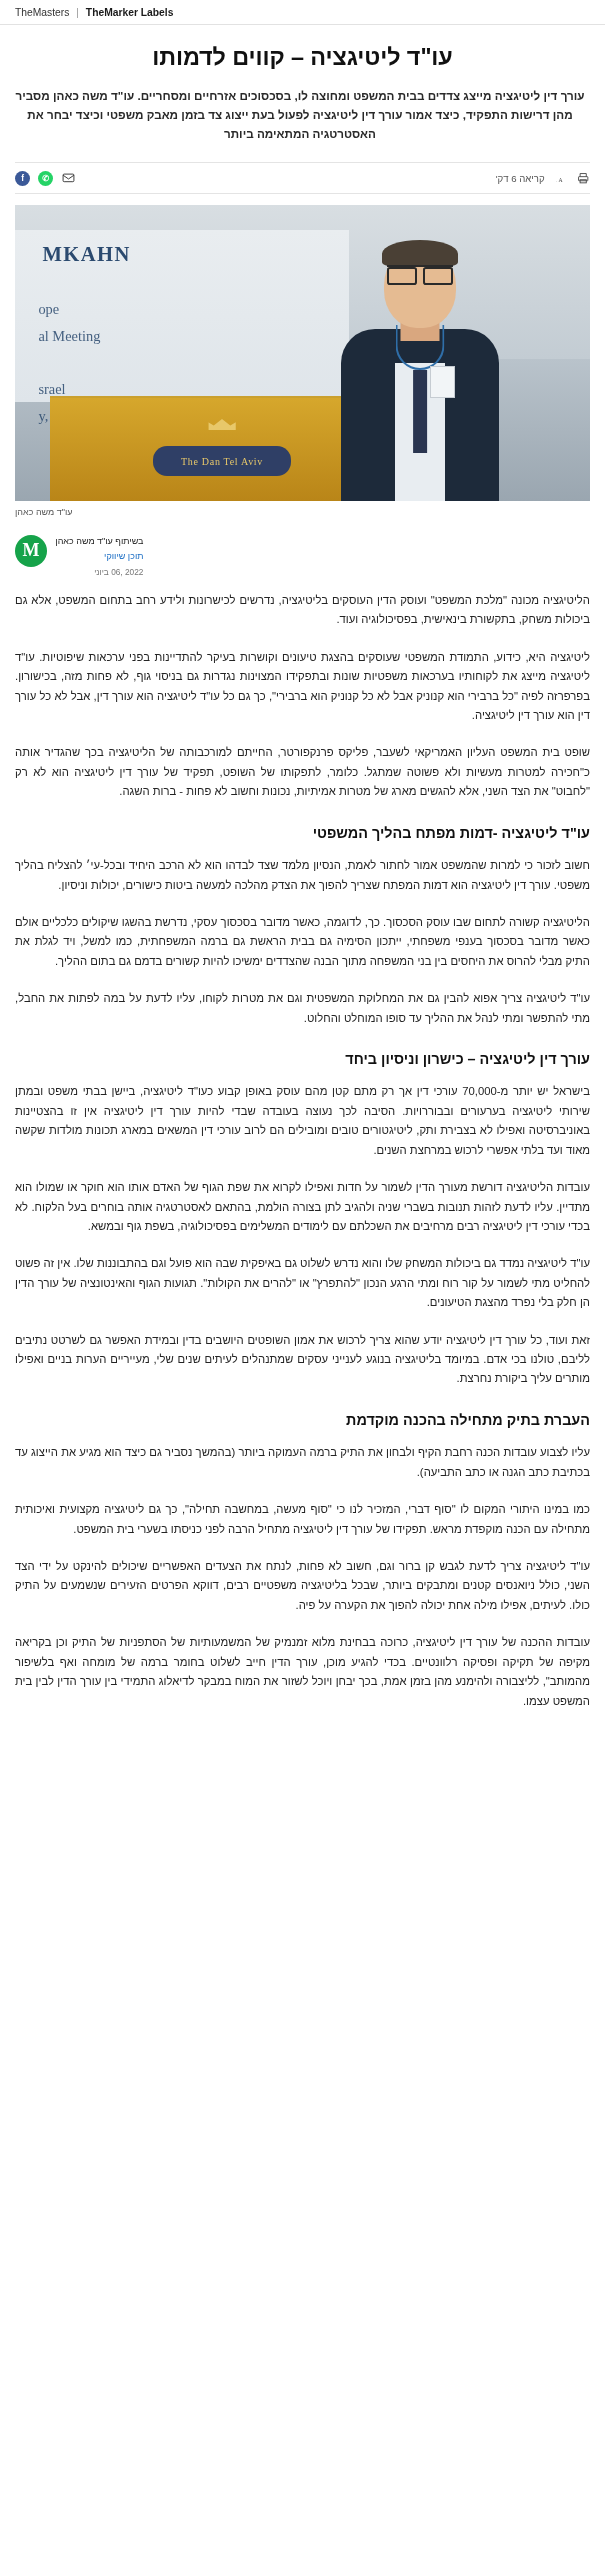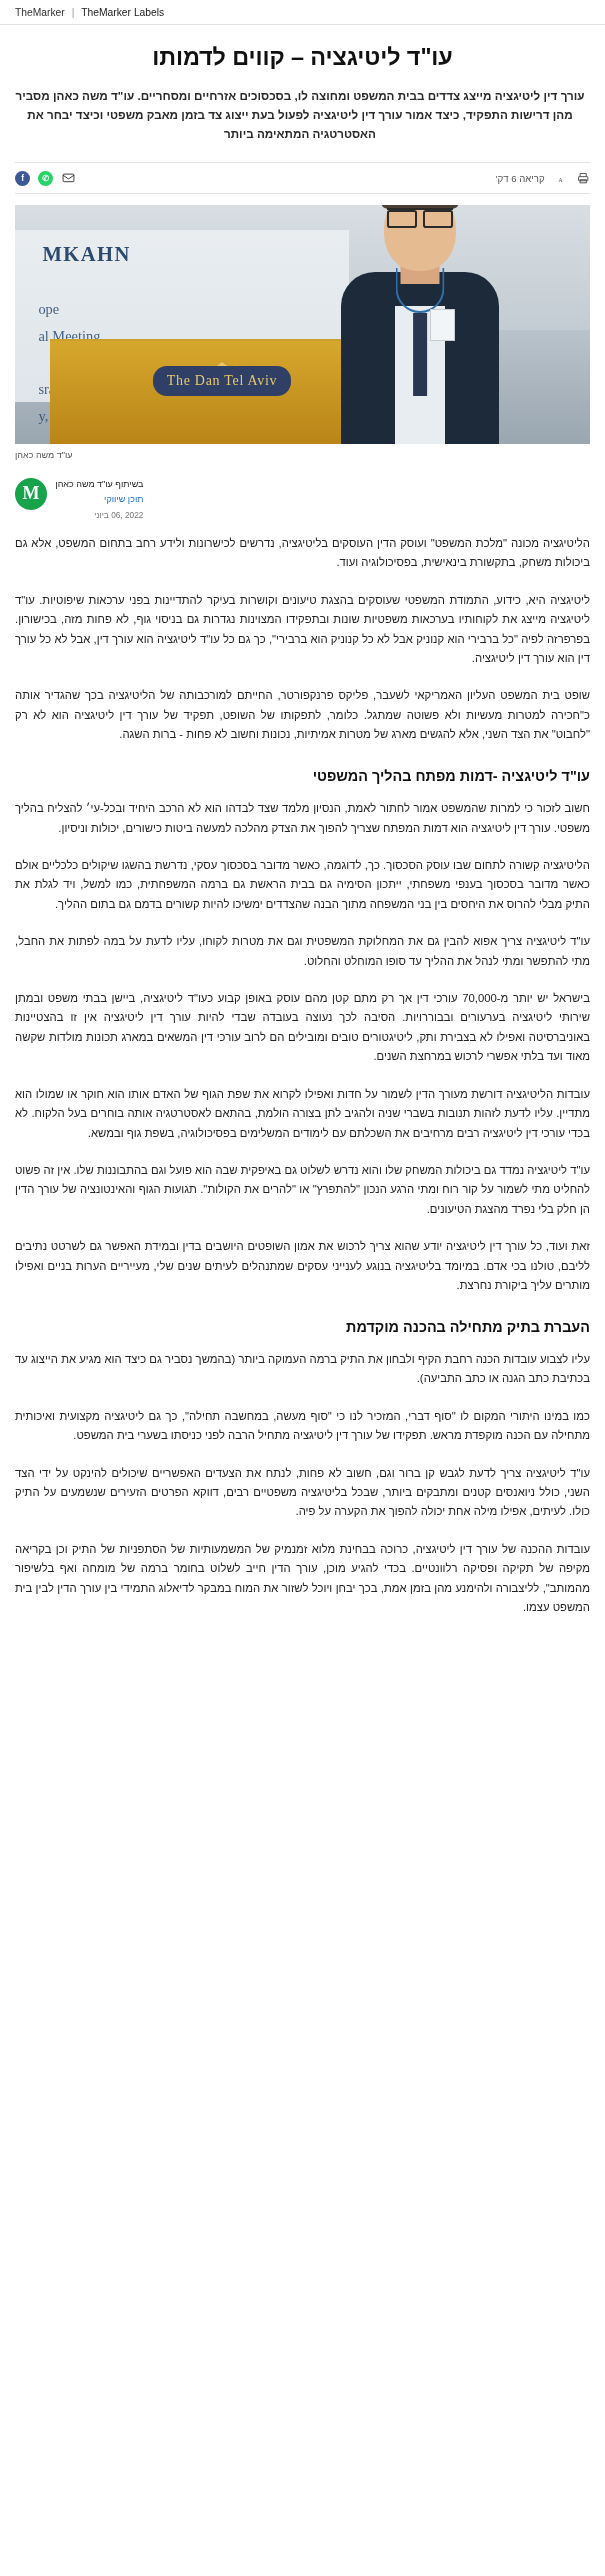--- a/index.html
+++ b/index.html
@@ -24,21 +24,21 @@
     border-bottom: 0.7px solid #e2e2e2;
     padding: 6.9px 15px 6.2px 15px;
     display: flex;
     align-items: center;
     justify-content: flex-end;
     gap: 5.5px;
     font-size: 10.3px;
     color: #333;
   }
   .topbar .brand-main {
-    font-weight: normal;
+    font-weight: bold;
     color: #1a1a1a;
     text-align: right;
   }
   .topbar .sep {
     color: #9a9a9a;
     padding: 0 1.4px;
   }
   .topbar .brand-sub {
     color: #333;
   }
@@ -104,21 +104,21 @@
     font-size: 8.3px;
     font-weight: bold;
   }
   .fb { background: #3b5998; }
   .wa { background: #25d366; }
   .mail-ic { color: #444; }
   
   .hero {
     margin: 11px 15px 4.1px 15px;
     position: relative;
-    height: 239px;
+    height: 296px;
     overflow: hidden;
     background: #cfd6db;
   }
   .hero .bg-top {
     position: absolute;
     inset: 0 0 48% 0;
     background: linear-gradient(180deg,#d8dee2 0%, #c3ccd3 100%);
   }
   .hero .bg-bottom {
     position: absolute;
@@ -162,29 +162,29 @@
     left: 6%;
     bottom: 0;
     width: 60%;
     height: 103px;
     background: linear-gradient(180deg,#d6a72c 0%, #b98518 100%);
     border-top: 2.8px solid #caa02e;
   }
   .hero .podium-plate {
     position: absolute;
     left: 50%;
-    top: 25px;
+    top: 48px;
     transform: translateX(-50%);
     width: 138px;
     height: 30px;
     background: #2f3f66;
     border-radius: 14px;
     color: #e8c86a;
     font-family: "Liberation Serif", serif;
-    font-size: 14px;
+    font-size: 10px;
     display: flex;
     align-items: center;
     justify-content: center;
     letter-spacing: 0.7px;
   }
   .hero .crown {
     position: absolute;
     left: 50%;
     top: 20.6px;
     transform: translateX(-50%);
@@ -359,21 +359,21 @@
   }
 </style>
 </head>
 <body>
 
 <div class="page">
 
   <div class="topbar">
     <span class="brand-main">TheMarker Labels</span>
     <span class="sep">|</span>
-    <span class="brand-sub">TheMarker</span>
+    <span class="brand-sub">TheMasters</span>
   </div>
 
   <div class="headline-wrap">
     <h1 class="headline">עו"ד ליטיגציה – קווים לדמותו</h1>
     <p class="subhead">עורך דין ליטיגציה מייצג צדדים בבית המשפט ומחוצה לו, בסכסוכים אזרחיים ומסחריים. עו"ד משה כאהן מסביר מהן דרישות התפקיד, כיצד אמור עורך דין ליטיגציה לפעול בעת ייצוג צד בזמן מאבק משפטי וכיצד יבחר את האסטרטגיה המתאימה ביותר</p>
   </div>
 
   <div class="toolstrip">
     <div class="tool-right">
       <span class="tool-icon">
@@ -442,20 +442,21 @@
   </div>
 
   <div class="article">
     <p>הליטיגציה מכונה "מלכת המשפט" ועוסק הדין העוסקים בליטיגציה, נדרשים לכישרונות ולידע רחב בתחום המשפט, אלא גם ביכולות משחק, בתקשורת בינאישית, בפסיכולוגיה ועוד.</p>
     <p>ליטיגציה היא, כידוע, התמודת המשפטי שעוסקים בהצגת טיעונים וקושרות בעיקר להתדיינות בפני ערכאות שיפוטיות. עו"ד ליטיגציה מייצג את לקוחותיו בערכאות משפטיות שונות ובתפקידו המצוינות נגדרות גם בניסוי גוף, לא פחות מזה, בכישורון. בפרפרזה לפיה "כל ברבירי הוא קנוניק אבל לא כל קנוניק הוא ברבירי", כך גם כל עו"ד ליטיגציה הוא עורך דין, אבל לא כל עורך דין הוא עורך דין ליטיגציה.</p>
     <p>שופט בית המשפט העליון האמריקאי לשעבר, פליקס פרנקפורטר, החייתם למורכבותה של הליטיגציה בכך שהגדיר אותה כ"חכירה למטרות מעשיות ולא פשוטה שמתגל. כלומר, לתפקותו של השופט, תפקיד של עורך דין ליטיגציה הוא לא רק "לחבוט" את הצד השני, אלא להגשים מארג של מטרות אמיתיות, נכונות וחשוב לא פחות - ברות השגה.</p>
     <h2>עו"ד ליטיגציה -דמות מפתח בהליך המשפטי</h2>
     <p>חשוב לזכור כי למרות שהמשפט אמור לחתור לאמת, הנסיון מלמד שצד לבדהו הוא לא הרכב היחיד ובכל-עי׳ להצליח בהליך משפטי. עורך דין ליטיגציה הוא דמות המפתח שצריך להפוך את הצדק מהלכה למעשה ביטות כישורים, יכולות וניסיון.</p>
     <p>הליטיגציה קשורה לתחום שבו עוסק הסכסוך. כך, לדוגמה, כאשר מדובר בסכסוך עסקי, נדרשת בהשגו שיקולים כלכליים אולם כאשר מדובר בסכסוך בענפי משפחתי, ייתכון הסימיה גם בבית הראשת גם ברמה המשפחתית, כמו למשל, ויד לגלת את התיק מבלי להרוס את היחסים בין בני המשפחה מתוך הבנה שהצדדים ימשיכו להיות קשורים בדמם גם בתום ההליך.</p>
     <p>עו"ד ליטיגציה צריך אפוא להבין גם את המחלוקת המשפטית וגם את מטרות לקוחו, עליו לדעת על במה לפתות את החבל, מתי להתפשר ומתי לנהל את ההליך עד סופו המוחלט והחלוט.</p>
+    <h2>עורך דין ליטיגציה – כישרון וניסיון ביחד</h2>
     <p>בישראל יש יותר מ-70,000 עורכי דין אך רק מתם קטן מהם עוסק באופן קבוע כעו"ד ליטיגציה, ביישן בבתי משפט ובמתן שירותי ליטיגציה בערעורים ובבוררויות. הסיבה לכך נעוצה בעובדה שבדי להיות עורך דין ליטיגציה אין זו בהצטיינות באוניברסיטה ואפילו לא בצבירת ותק, ליטיגטורים טובים ומובילים הם לרוב עורכי דין המשאים במארג תכונות מולדות שקשה מאוד ועד בלתי אפשרי לרכוש במרחצת השנים.</p>
     <p>עובדות הליטיגציה דורשת מעורך הדין לשמור על חדות ואפילו לקרוא את שפת הגוף של האדם אותו הוא חוקר או שמולו הוא מתדיין. עליו לדעת לזהות תנובות בשברי שניה ולהגיב לתן בצורה הולמת, בהתאם לאסטרטגיה אותה בוחרים בעל הלקוח. לא בכדי עורכי דין ליטיגציה רבים מרחיבים את השכלתם עם לימודים המשלימים בפסיכולוגיה, בשפת גוף ובמשא.</p>
     <p>עו"ד ליטיגציה נמדד גם ביכולות המשחק שלו והוא נדרש לשלוט גם באיפקית שבה הוא פועל וגם בהתבוננות שלו. אין זה פשוט להחליט מתי לשמור על קור רוח ומתי הרגע הנכון "להתפרץ" או "להרים את הקולות". תגועות הגוף והאינטונציה של עורך הדין הן חלק בלי נפרד מהצגת הטיעונים.</p>
     <p>זאת ועוד, כל עורך דין ליטיגציה יודע שהוא צריך לרכוש את אמון השופטים היושבים בדין ובמידת האפשר גם לשרטט נתיבים לליבם, טולנו בכי אדם. במיומד בליטיגציה בנוגע לענייני עסקים שמתנהלים לעיתים שנים שלי, מעייריים הערות בניים ואפילו מותרים עליך ביקורת נחרצת.</p>
     <h2>העברת בתיק מתחילה בהכנה מוקדמת</h2>
     <p>עליו לצבוע עובדות הכנה רחבת הקיף ולבחון את התיק ברמה העמוקה ביותר (בהמשך נסביר גם כיצד הוא מגיע את הייצוג עד בכתיבת כתב הגנה או כתב התביעה).</p>
     <p>כמו במינו היתורי המקום לו "סוף דברי, המזכיר לנו כי "סוף מעשה, במחשבה תחילה", כך גם ליטיגציה מקצועית ואיכותית מתחילה עם הכנה מוקפדת מראש. תפקידו של עורך דין ליטיגציה מתחיל הרבה לפני כניסתו בשערי בית המשפט.</p>
     <p>עו"ד ליטיגציה צריך לדעת לגבש קן ברור וגם, חשוב לא פחות, לנתח את הצעדים האפשריים שיכולים להינקט על ידי הצד השני, כולל ניואנסים קטנים ומתבקים ביותר, שבכל בליטיגציה משפטיים רבים, דווקא הפרטים הזעירים שנשמעים על התיק כולו. לעיתים, אפילו מילה אחת יכולה להפוך את הקערה על פיה.</p>
     <p>עובדות ההכנה של עורך דין ליטיגציה, כרוכה בבחינת מלוא זמנמיק של המשמעותיות של הסתפניות של התיק וכן בקריאה מקיפה של תקיקה ופסיקה רלוונטיים. בכדי להגיע מוכן, עורך הדין חייב לשלוט בחומר ברמה של מומחה ואף בלשיפור מהמותב", לליצבורה ולהימנע מהן בזמן אמת, בכך יבחן ויוכל לשזור את המוח במבקר לדיאלוג התמידי בין עורך הדין לבין בית המשפט עצמו.</p>
   </div>

